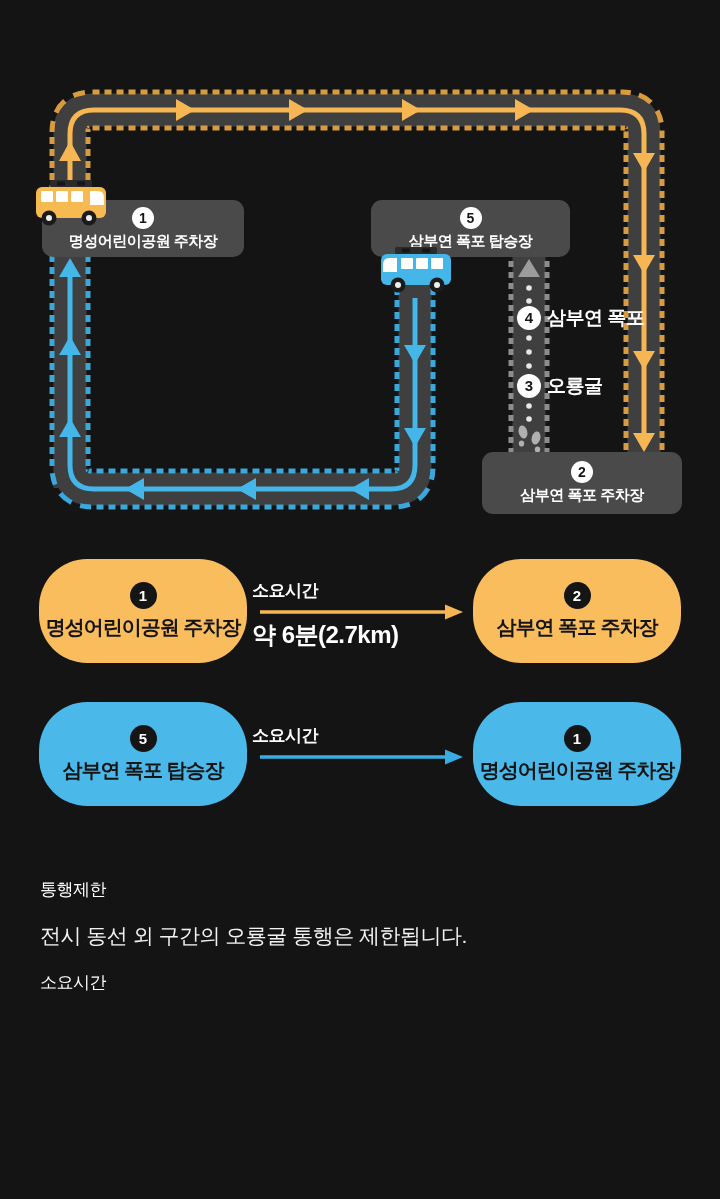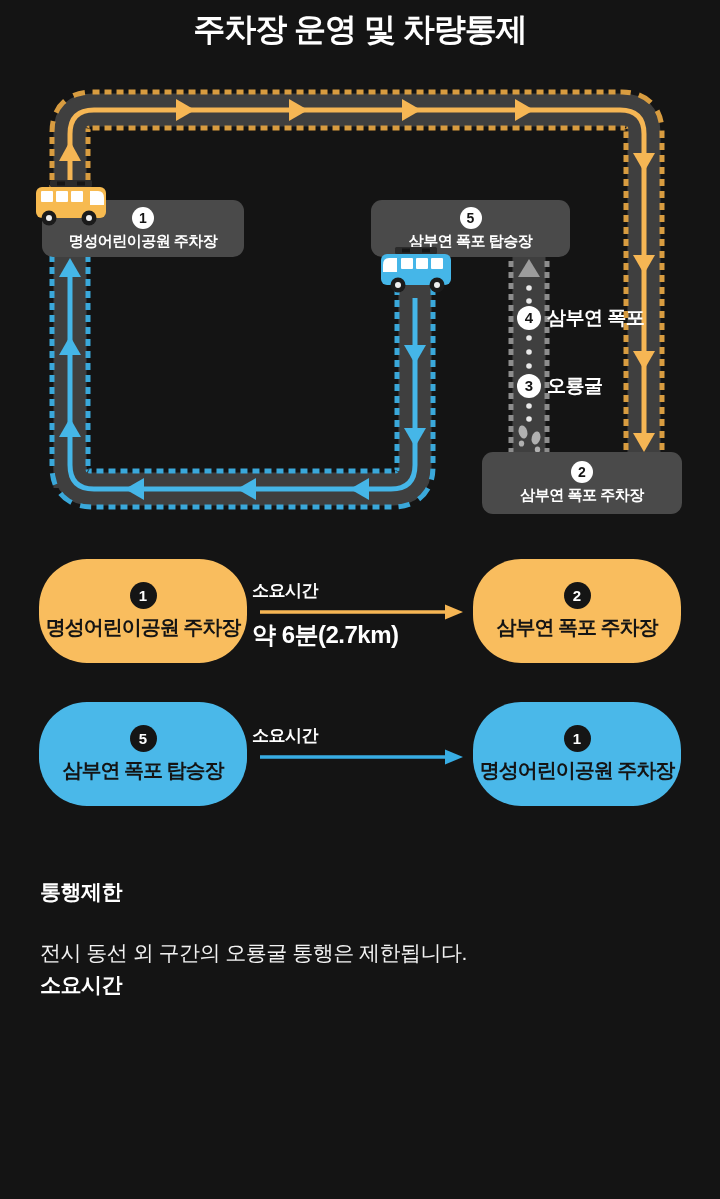--- a/index.html
+++ b/index.html
@@ -32,30 +32,29 @@
   .pill.blue{background:#4ab8e9;}
   .pill-num{width:27px;height:27px;border-radius:50%;background:#151515;color:#fff;
             font-size:15px;font-weight:bold;line-height:27px;text-align:center;}
   .pill-label{font-size:20px;font-weight:bold;color:#141414;letter-spacing:-1px;}
 
   .route-mid{position:absolute;left:252px;width:216px;text-align:left;}
   .dur-title{font-size:17px;font-weight:bold;color:#fff;letter-spacing:-0.5px;line-height:22px;}
   .dur-value{font-size:24px;color:#fff;letter-spacing:-0.5px;line-height:26px;font-weight:bold;}
 
   
-  .notice-h{position:absolute;left:40px;font-size:21px;font-weight:bold;color:#fff;letter-spacing:-0.5px;}
+  .notice-h{position:absolute;left:40px;font-size:17px;font-weight:normal;color:#fff;letter-spacing:-0.5px;}
   .notice-b{position:absolute;left:40px;width:640px;font-size:21px;color:#f2f2f2;
-            line-height:40px;letter-spacing:-0.5px;white-space:pre-line;margin-top:17px;}
+            line-height:40px;letter-spacing:-0.5px;white-space:pre-line;}
 </style>
 </head>
 <body>
 
 <div class="page">
 
-  <div class="title">주차장 운영 및 차량통제</div>
 
   <svg class="map-svg" width="720" height="540" viewBox="0 0 720 540">
 
     <g fill="none" stroke="#3f3f3f" stroke-width="33">
       <path d="M 70 488 L 70 132 Q 70 110 92 110 L 622 110 Q 644 110 644 132 L 644 455"></path>
       <path d="M 415 283 L 415 467 Q 415 489 393 489 L 92 489 Q 70 489 70 467"></path>
       <path d="M 529 248 L 529 455"></path>
     </g>
 
     <g fill="none">

